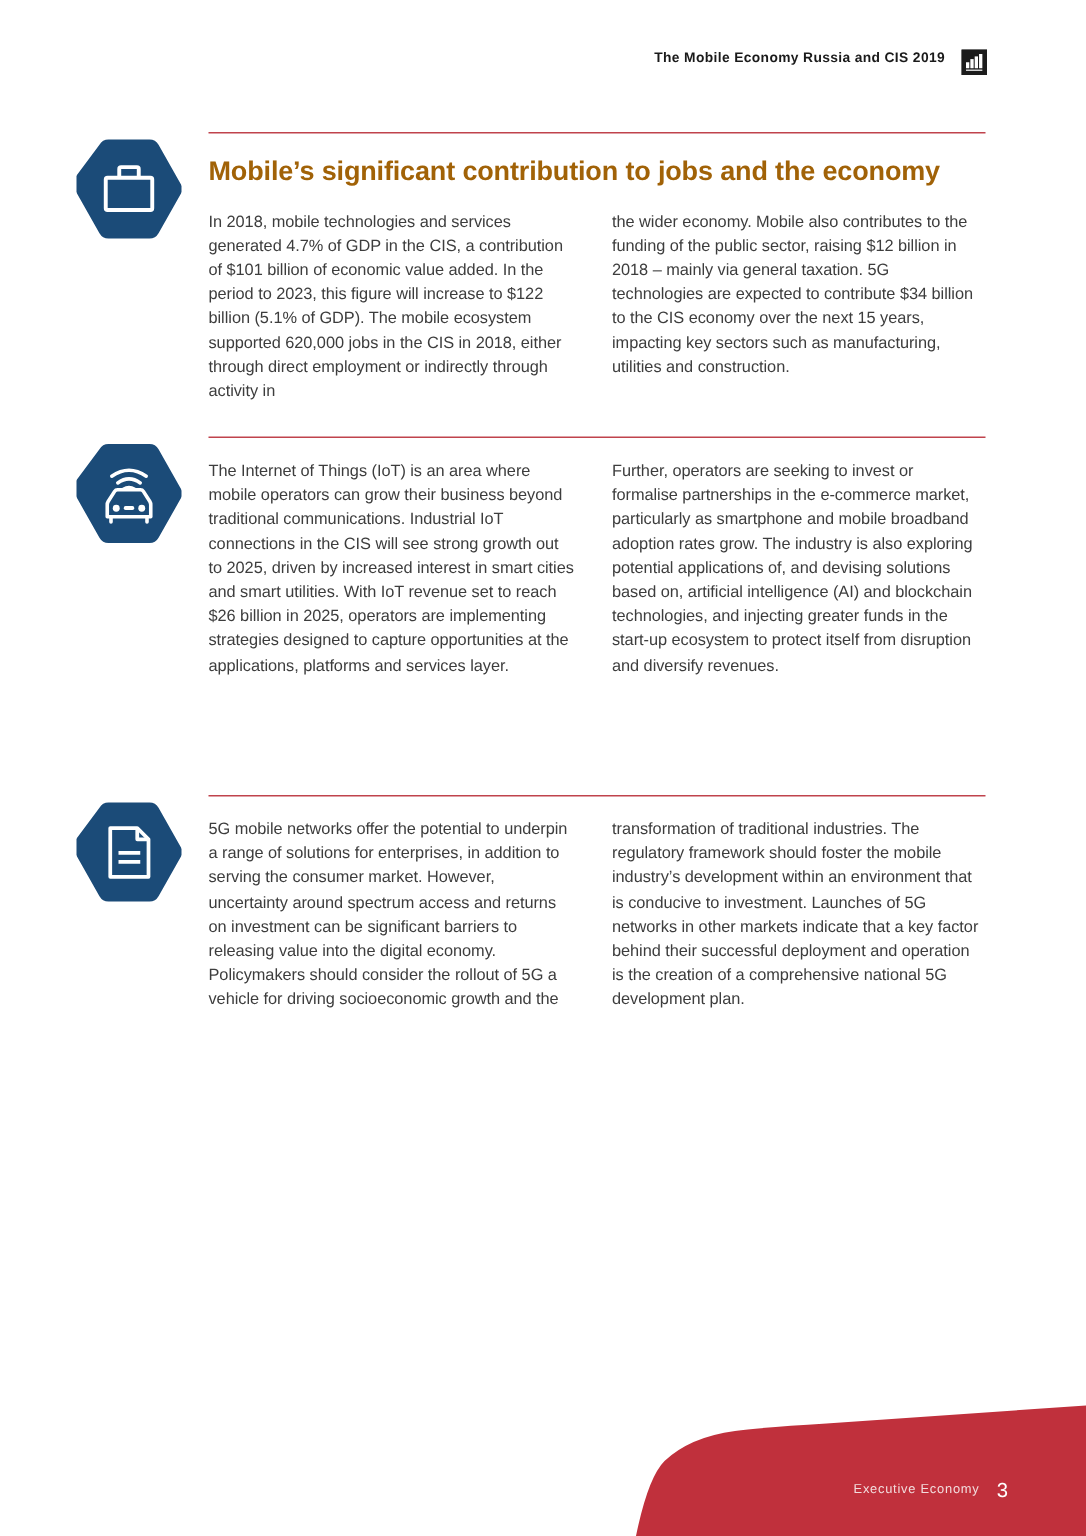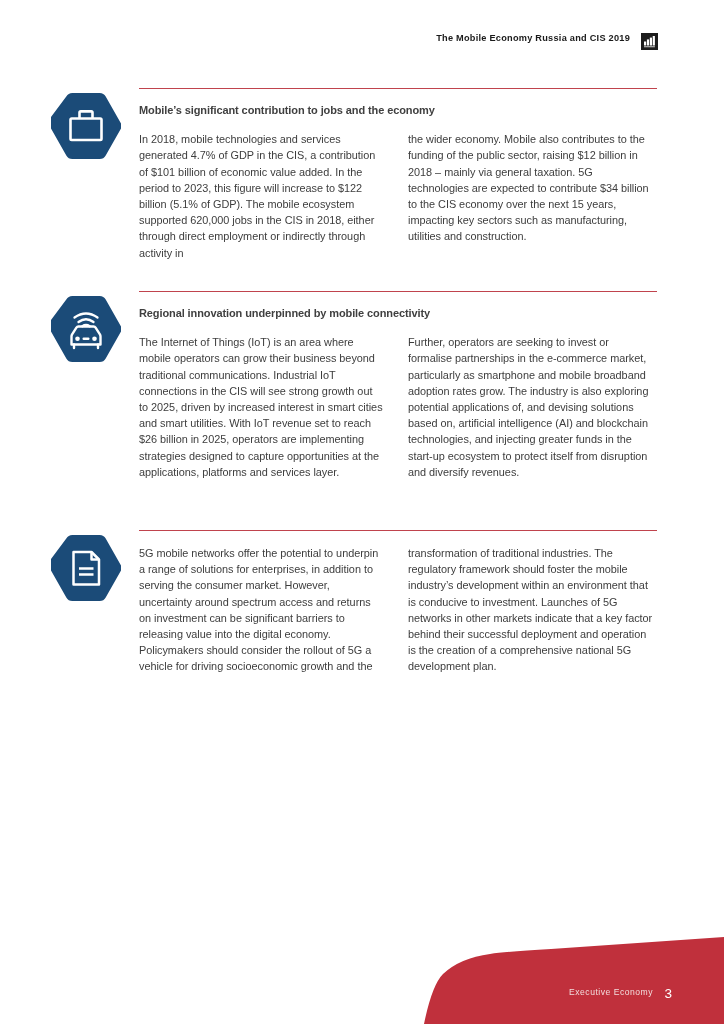--- a/index.html
+++ b/index.html
@@ -77,23 +77,23 @@
   }
 
   .rule {
     height: 1px;
     background: #c0434d;
     width: 100%;
     margin: 0;
   }
 
   .section-heading {
-    font-size: 11px;
+    font-size: 18px;
     font-weight: bold;
-    color: #404040;
+    color: #a16207;
     letter-spacing: -0.1px;
     margin: 15px 0 0 0;
     line-height: 1.2;
   }
 
   .columns {
     display: flex;
     margin-top: 14px;
     gap: 24px;
   }
@@ -191,21 +191,20 @@
           <path d="M20.5 53.5 L20.5 45.5 Q20.5 44.3 21.1 43.3 L25.4 36.6 Q26.1 35.5 27.4 35.5 L42.6 35.5 Q43.9 35.5 44.6 36.6 L48.9 43.3 Q49.5 44.3 49.5 45.5 L49.5 53.5 Z"></path>
           <path d="M23 53.5 L23 57 M47 53.5 L47 57"></path>
         </g>
         <circle cx="26.5" cy="47.8" r="2.3" fill="#ffffff"></circle>
         <circle cx="43.5" cy="47.8" r="2.3" fill="#ffffff"></circle>
         <rect x="31.5" y="46.4" width="7" height="2.6" rx="1.2" fill="#ffffff"></rect>
       </svg>
     </div>
     <div class="section-body">
       <div class="rule"></div>
-      <h2 class="section-heading">Regional innovation underpinned by mobile connectivity</h2>
       <div class="columns">
         <div class="col">
           <p>The Internet of Things (IoT) is an area where mobile operators can grow their business beyond traditional communications. Industrial IoT connections in the CIS will see strong growth out to 2025, driven by increased interest in smart cities and smart utilities. With IoT revenue set to reach $26 billion in 2025, operators are implementing strategies designed to capture opportunities at the applications, platforms and services layer.</p>
         </div>
         <div class="col">
           <p>Further, operators are seeking to invest or formalise partnerships in the e-commerce market, particularly as smartphone and mobile broadband adoption rates grow. The industry is also exploring potential applications of, and devising solutions based on, artificial intelligence (AI) and blockchain technologies, and injecting greater funds in the start-up ecosystem to protect itself from disruption and diversify revenues.</p>
         </div>
       </div>
     </div>
   </div>

